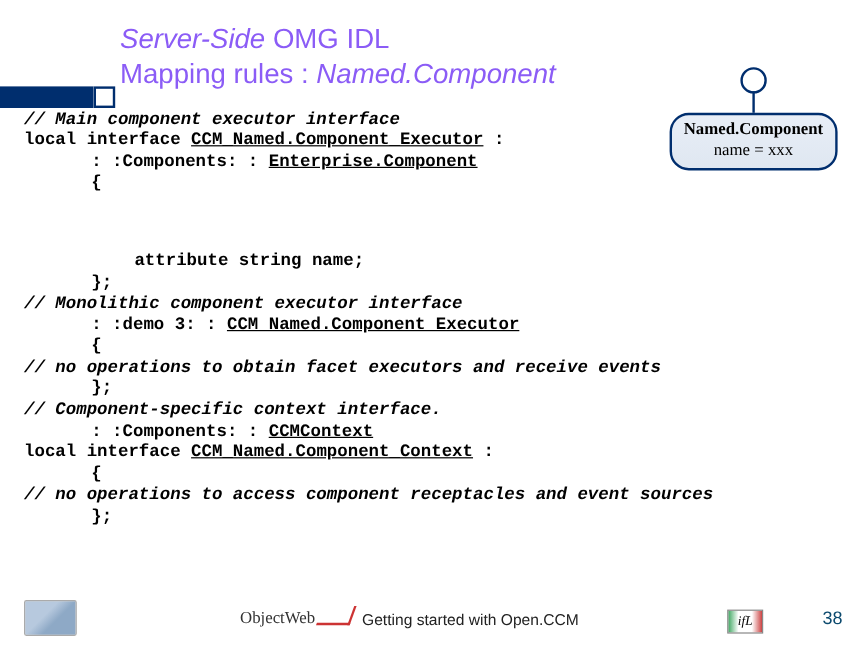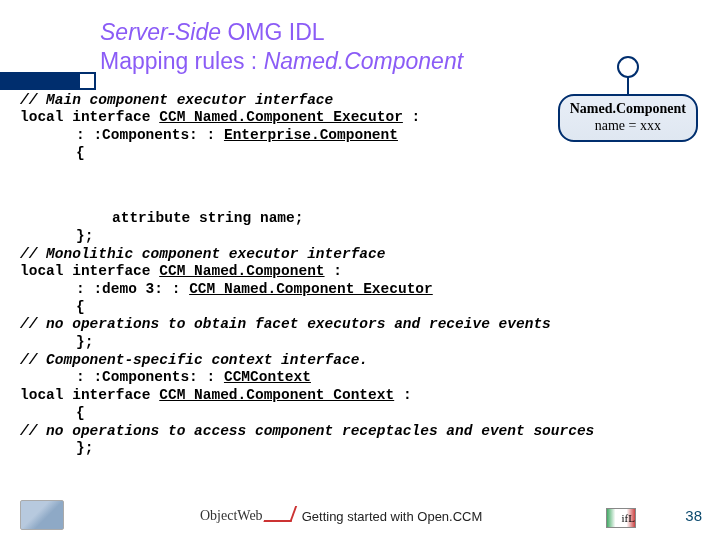--- a/index.html
+++ b/index.html
@@ -132,22 +132,23 @@
     margin-left: 32px;
   }
   .footer-logo-ifl {
     position: absolute;
     right: 84px;
     bottom: 2px;
     width: 30px;
     height: 20px;
     border: 1px solid #888;
     font-family: serif;
+    font-style: italic;
     font-size: 11px;
-    text-align: right;
+    text-align: center;
     line-height: 18px;
     background: linear-gradient(to right,#4a6,#fff 30%,#fff 70%,#c44);
     margin-left: 32px;
   }
   .page-num {
     position: absolute;
     right: 18px;
     bottom: 6px;
     font-size: 15px;
     color: #0c4a6e;
@@ -175,21 +176,20 @@
 </div>
 
 <div class="code">
   <div><span class="ital">// Main component executor interface</span></div>
   <div><span>local interface </span><span class="ul">CCM_Named.Component_Executor</span><span> :</span></div>
   <div><span class="indent1"><span>: :Components: : </span><span class="ul">Enterprise.Component</span></span></div>
   <div><span class="indent1">{</span></div>
   <div><span class="indent2">attribute string name;</span></div>
   <div><span class="indent1">};</span></div>
   <div><span class="ital">// Monolithic component executor interface</span></div>
-  <div><span>local interface </span><span class="ul">CCM_Named.Component</span><span> :</span></div>
   <div><span class="indent1"><span>: :demo 3: : </span><span class="ul">CCM_Named.Component_Executor</span></span></div>
   <div><span class="indent1">{</span></div>
   <div><span class="ital">// no operations to obtain facet executors and receive events</span></div>
   <div><span class="indent1">};</span></div>
   <div><span class="ital">// Component-specific context interface.</span></div>
   <div><span class="indent1"><span>: :Components: : </span><span class="ul">CCMContext</span></span></div>
   <div><span>local interface </span><span class="ul">CCM_Named.Component_Context</span><span> :</span></div>
   <div><span class="indent1">{</span></div>
   <div><span class="ital">// no operations to access component receptacles and event sources</span></div>
   <div><span class="indent1">};</span></div>

